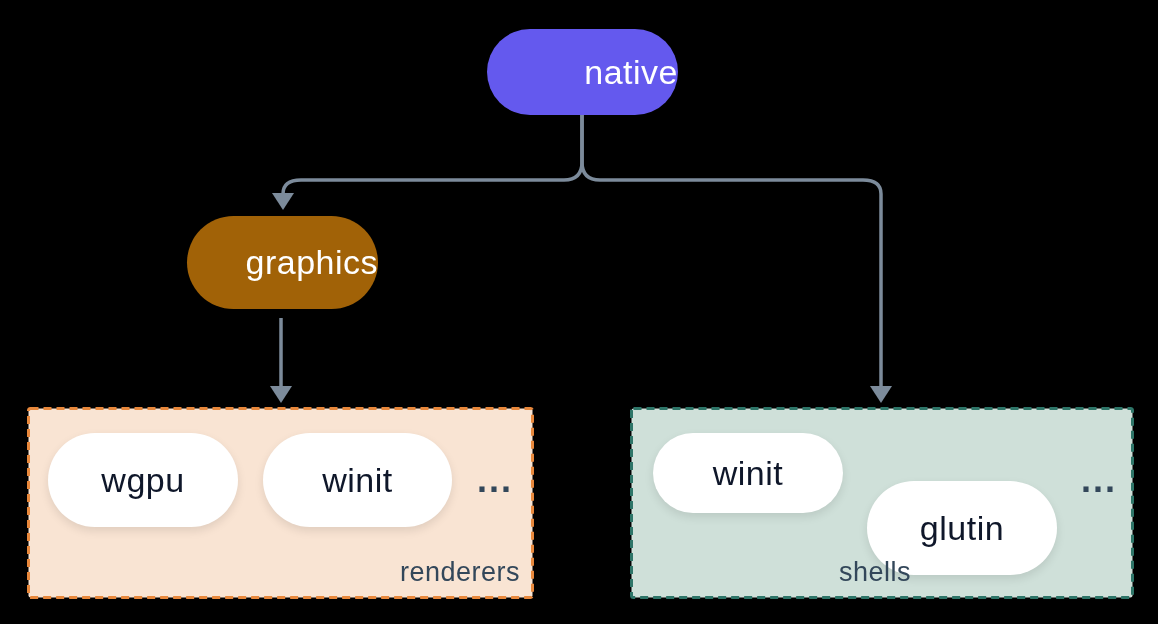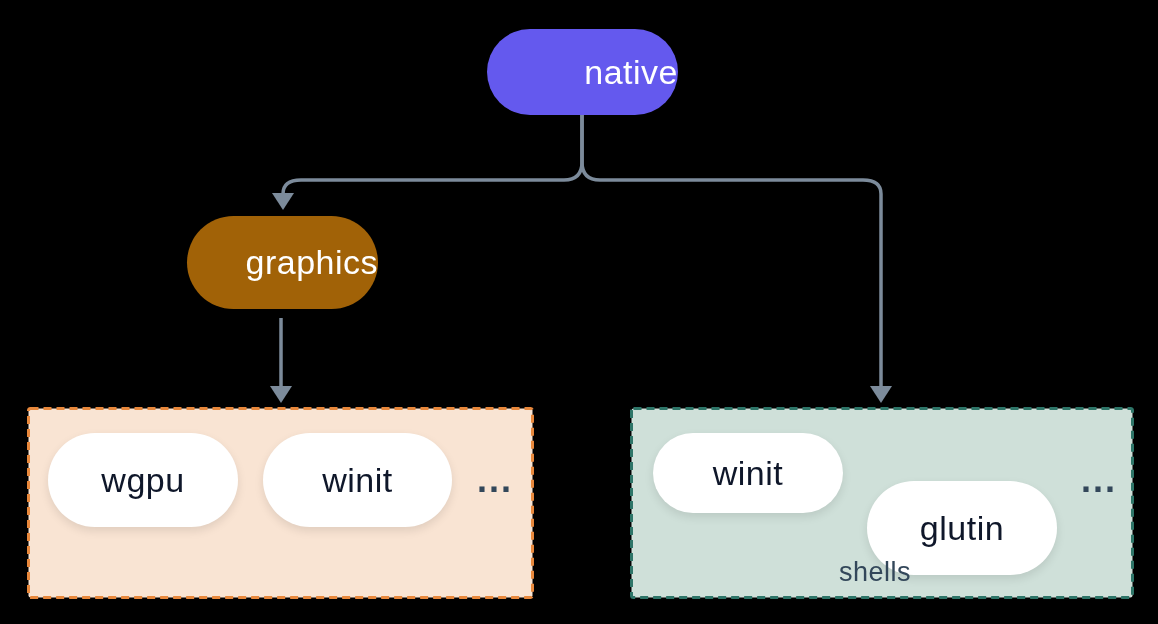--- a/index.html
+++ b/index.html
@@ -82,20 +82,21 @@
     <span>graphics</span>
   </div>
 
   <div class="pill leaf pill-wgpu">
     <span>wgpu</span>
   </div>
   <div class="pill leaf pill-glow">
     <span>winit</span>
   </div>
   <div class="ellipsis ellipsis-renderers">...</div>
+  <div class="group-label label-renderers">renderers</div>
 
   <div class="pill leaf pill-winit">
     <span>winit</span>
   </div>
   <div class="pill leaf pill-glutin">
     <span>glutin</span>
   </div>
   <div class="ellipsis ellipsis-shells">...</div>
   <div class="group-label label-shells">shells</div>
 

